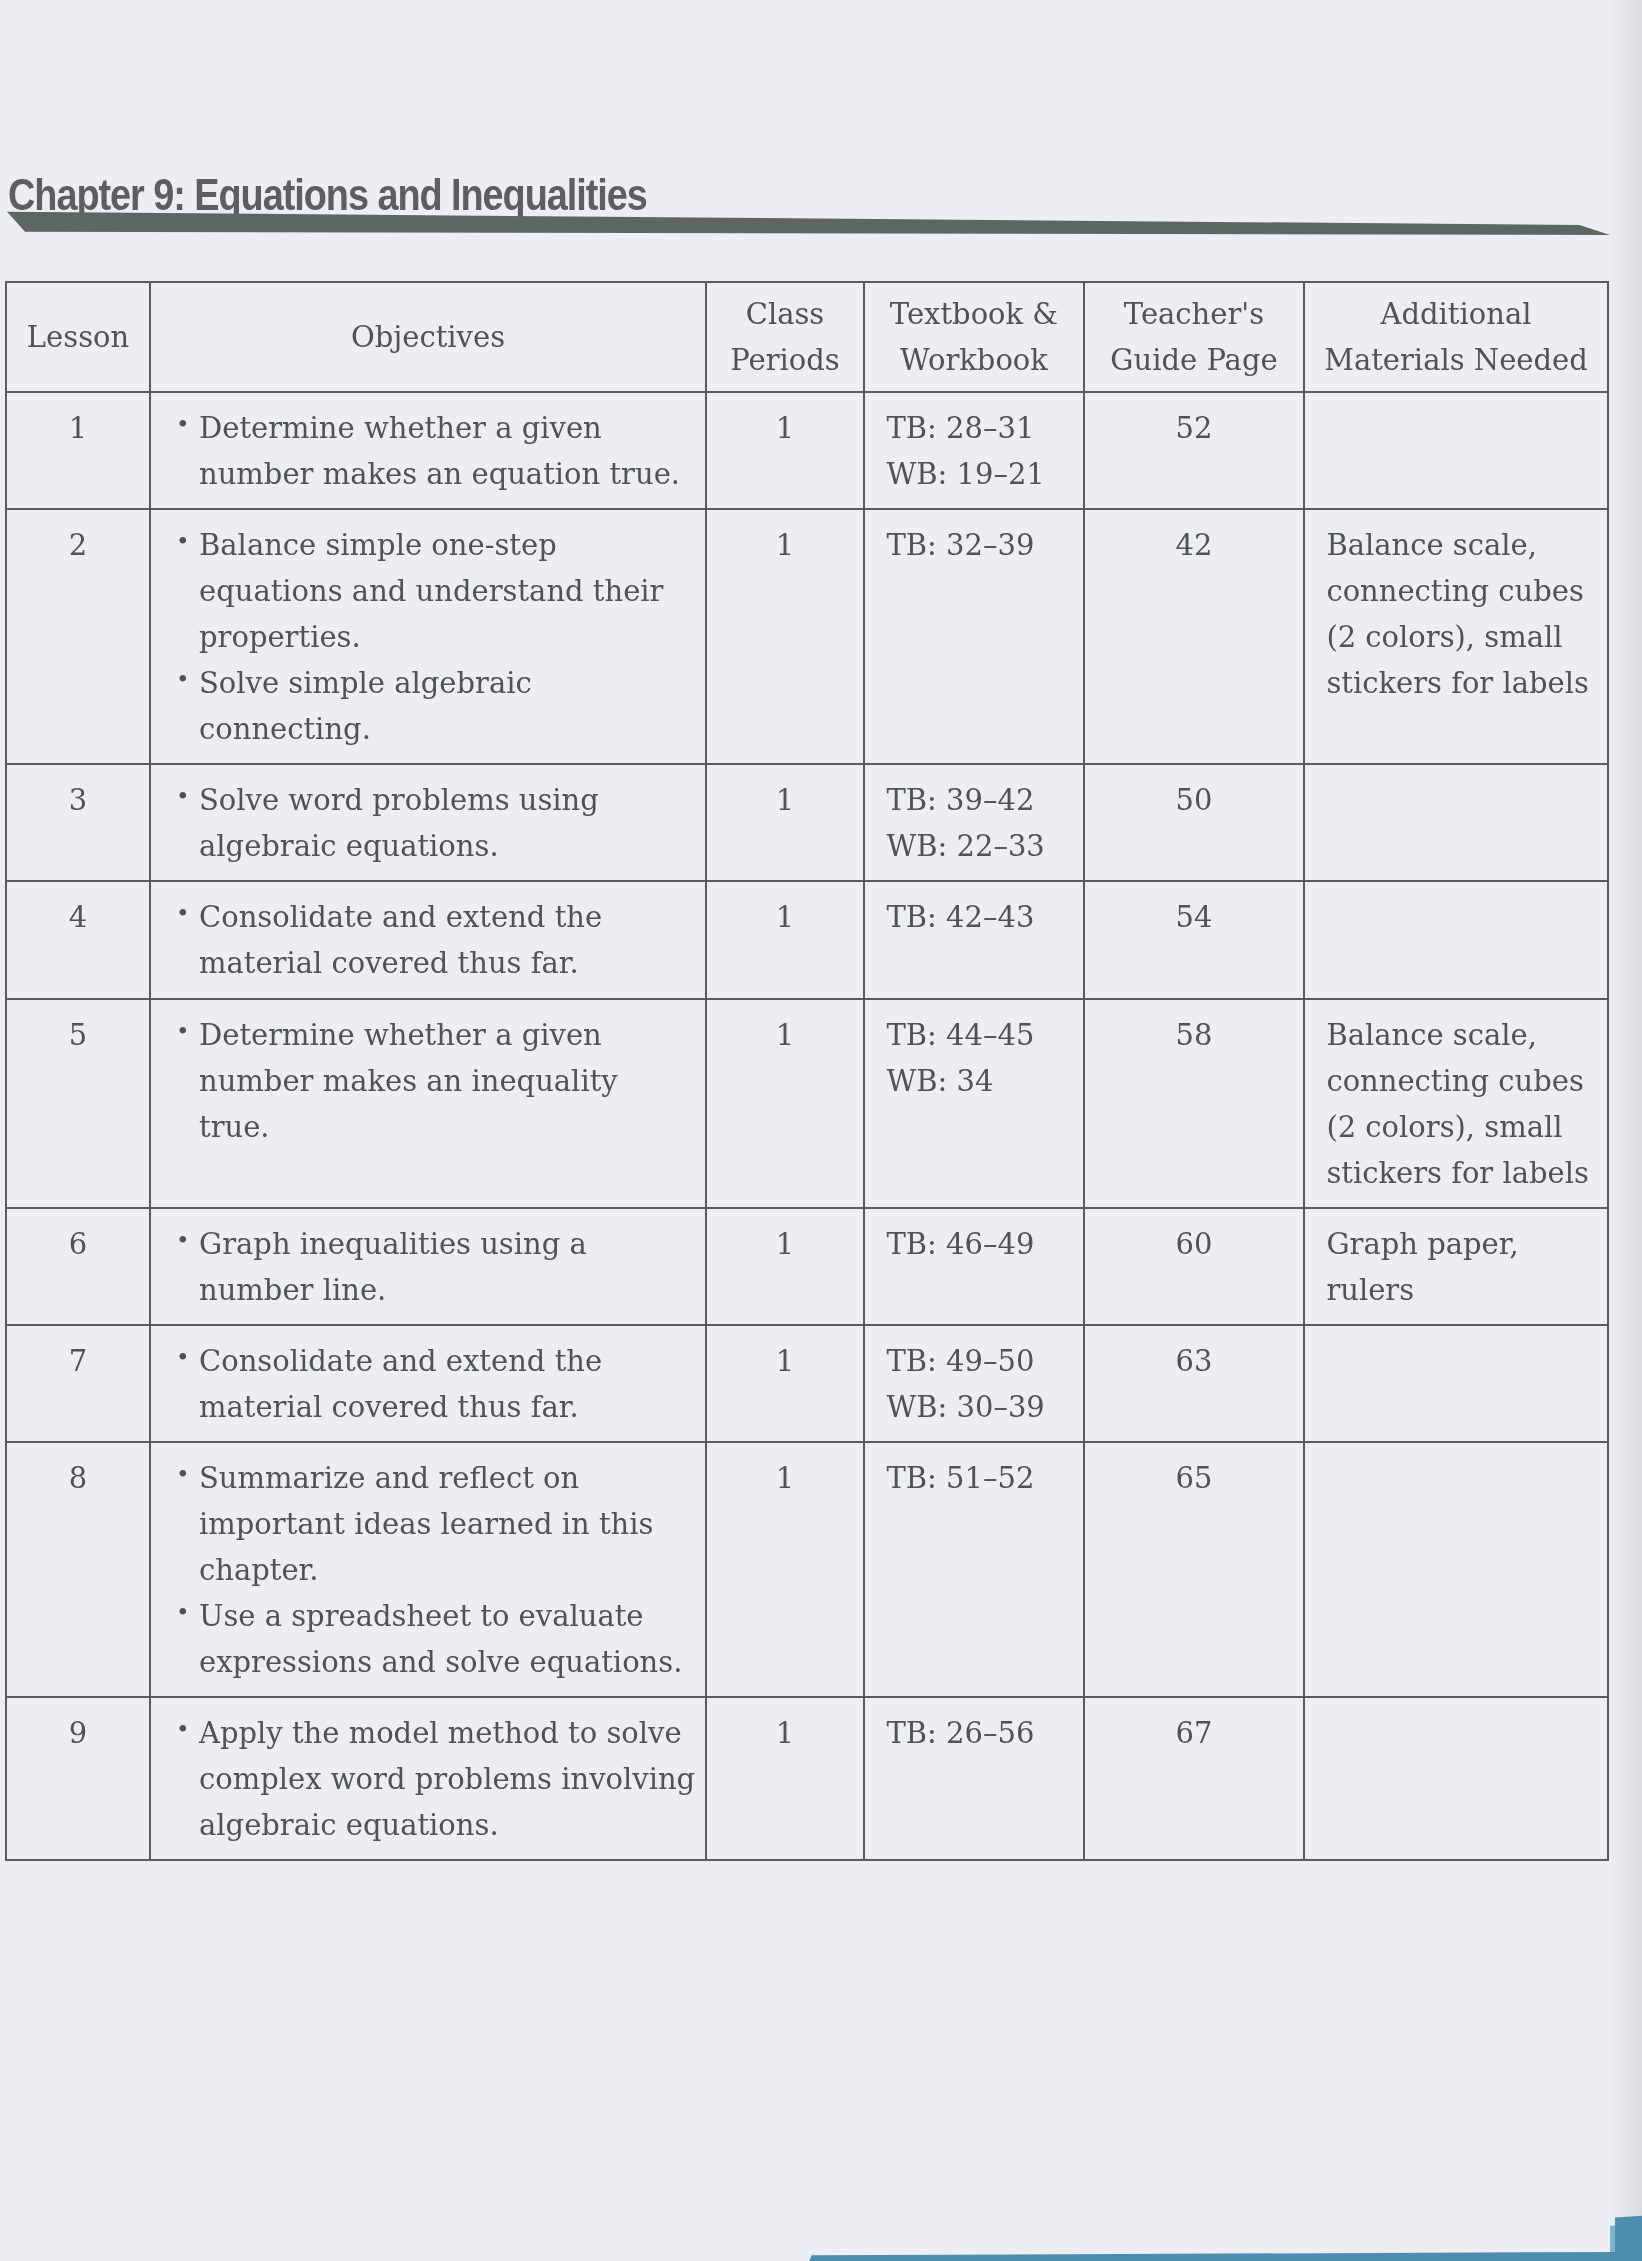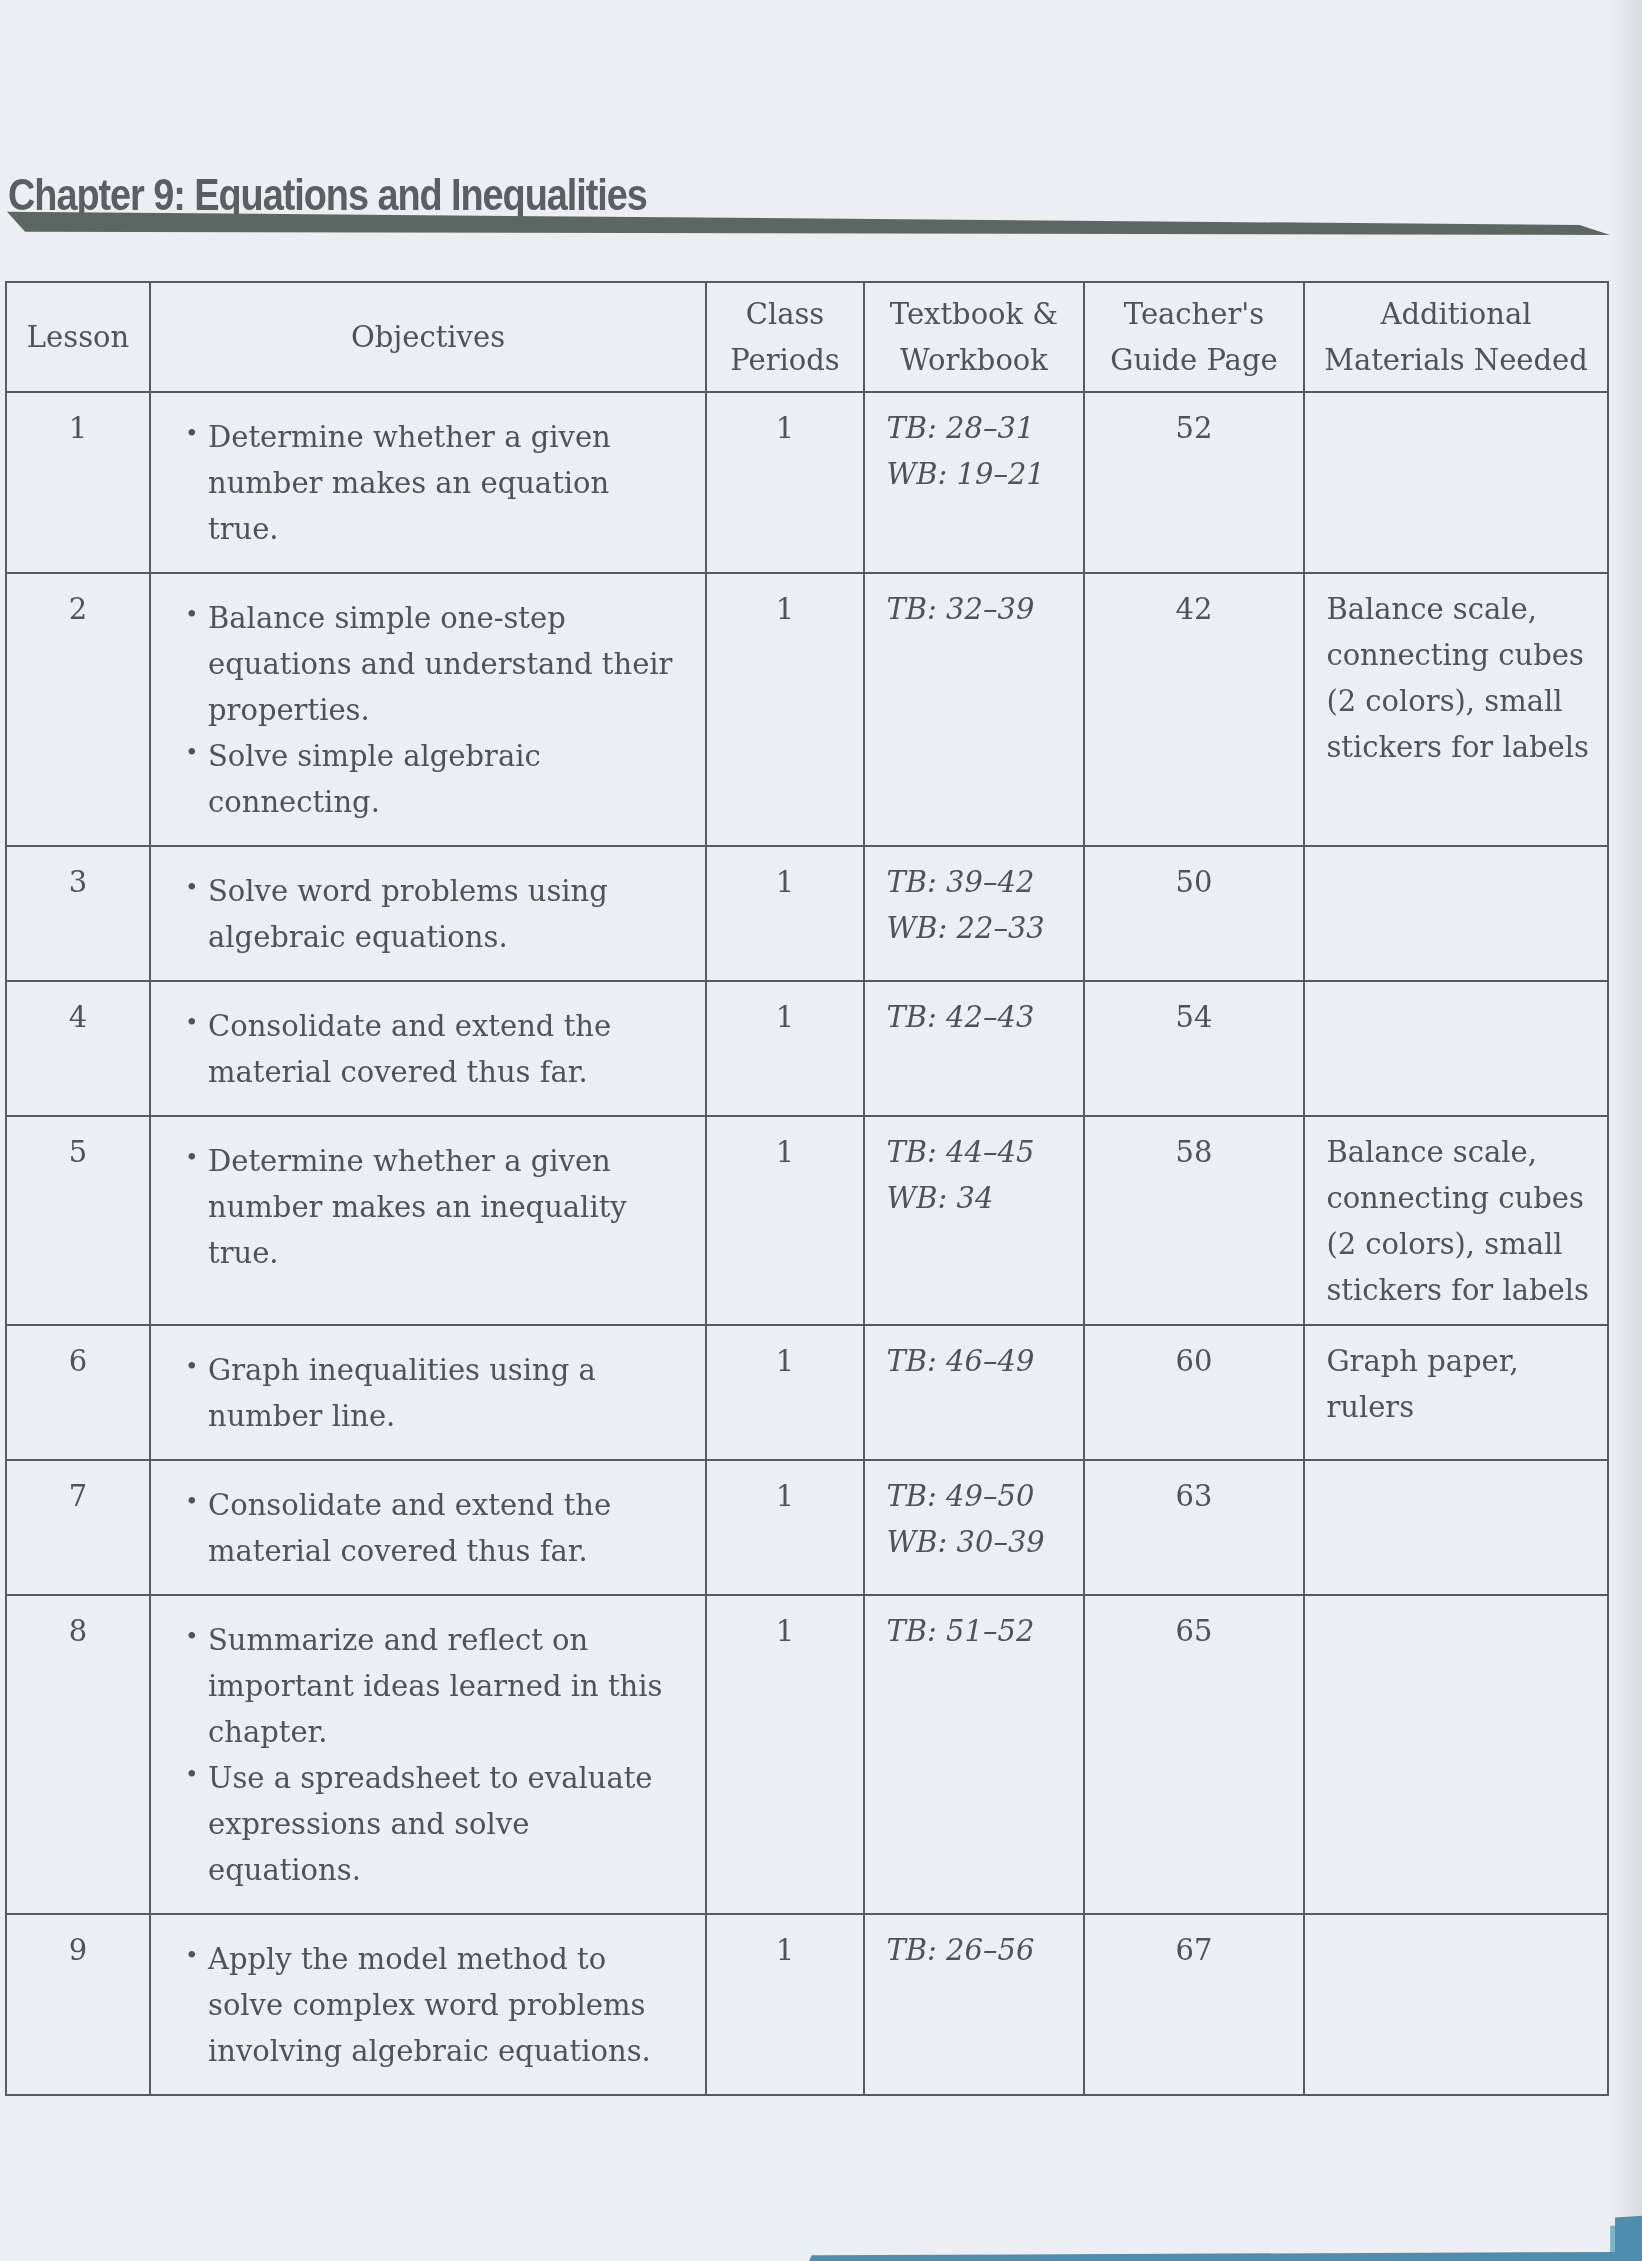--- a/index.html
+++ b/index.html
@@ -44,23 +44,23 @@
     color: #4e5356;
   }
   table.plan th {
     vertical-align: middle;
     text-align: center;
     height: 108px;
     padding: 0 8.2px;
   }
   td.c-lesson, td.c-periods, td.c-guide { text-align: center; padding-top: 11.5px; }
   td.c-obj { padding: 11.5px 8.2px 11.5px 25px; }
-  td.c-tb { padding: 11.5px 8.2px 11.5px 21.4px; font-style: italic; }
+  td.c-tb { padding: 11.5px 8.2px 11.5px 21.4px; }
   td.c-mat { padding: 11.5px 8.2px 11.5px 21.4px; }
-  ul.obj-list { list-style: none; margin: 9px; padding: 0; }
+  ul.obj-list { list-style: none; margin: 0; padding: 0; }
   ul.obj-list li { position: relative; padding-left: 23px; }
   ul.obj-list li::before {
     content: "\2022"; position: absolute; left: 0; top: -3.3px; font-size: 23px;
   }
   .tb-line { display: block; }
   .bottom-band {
     position: absolute; left: 0; top: 2201px; width: 1643px; height: 60px;
   }
 </style>
 </head>

